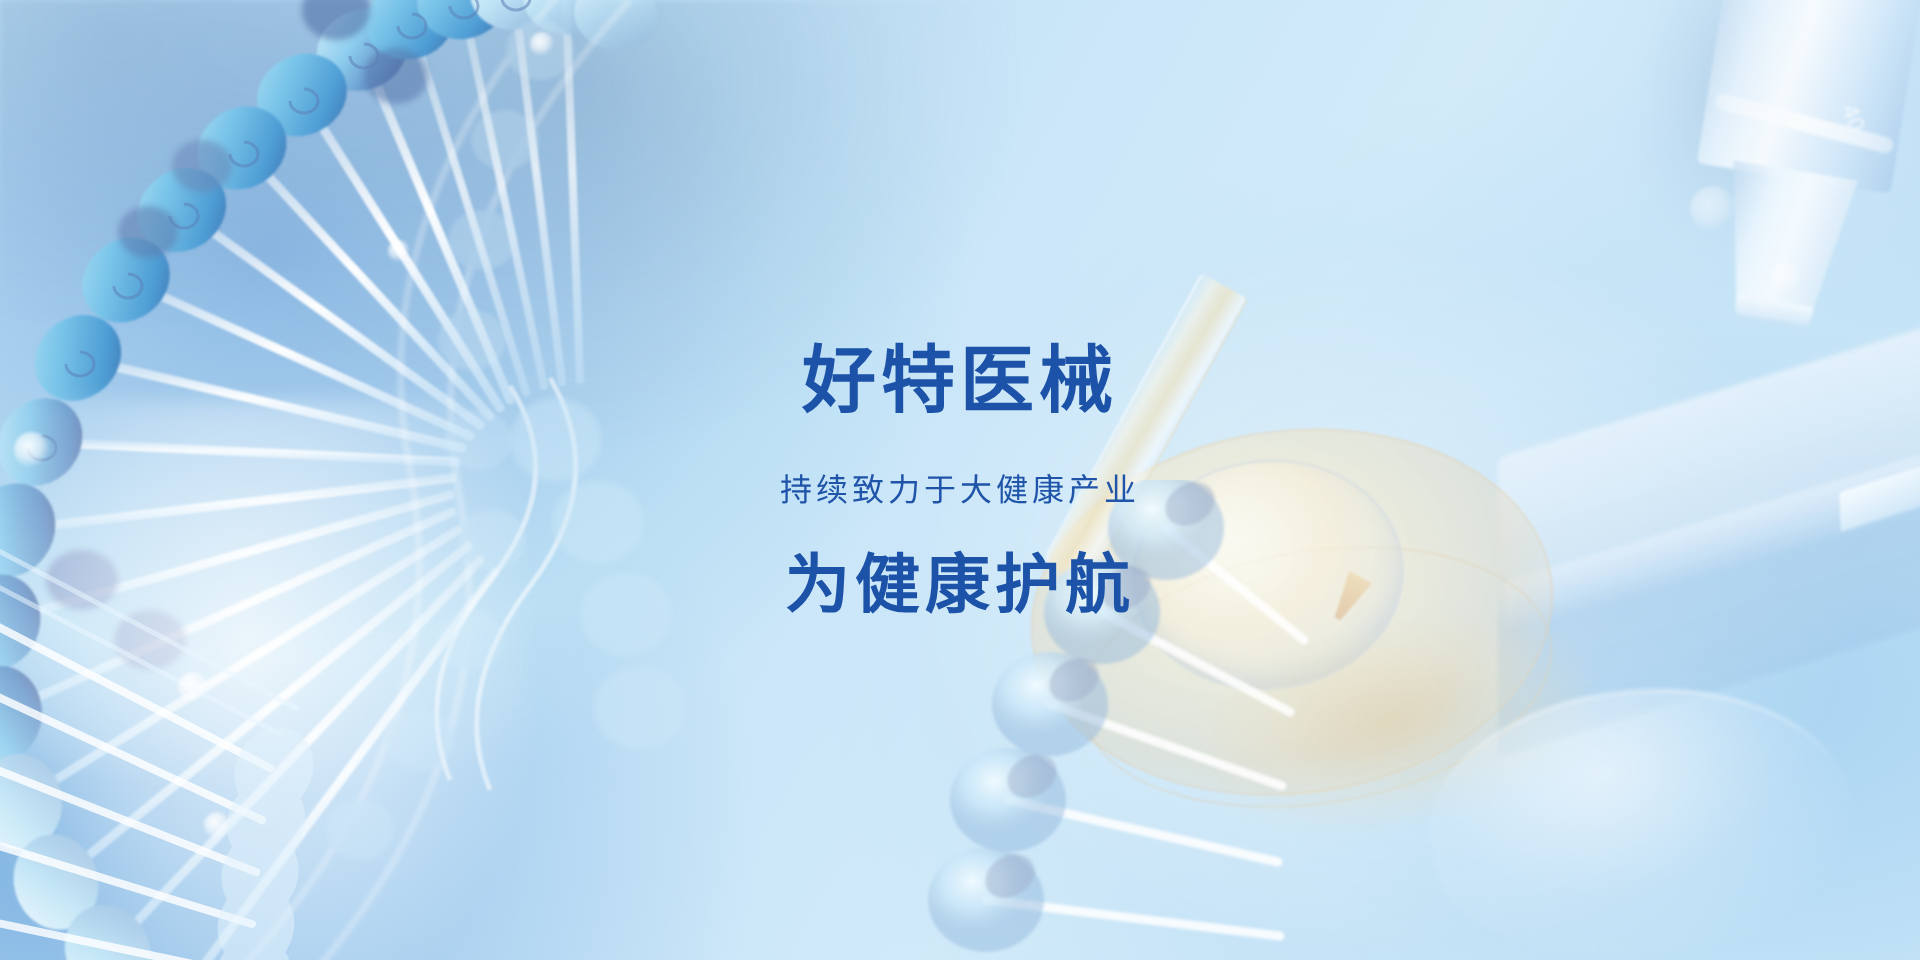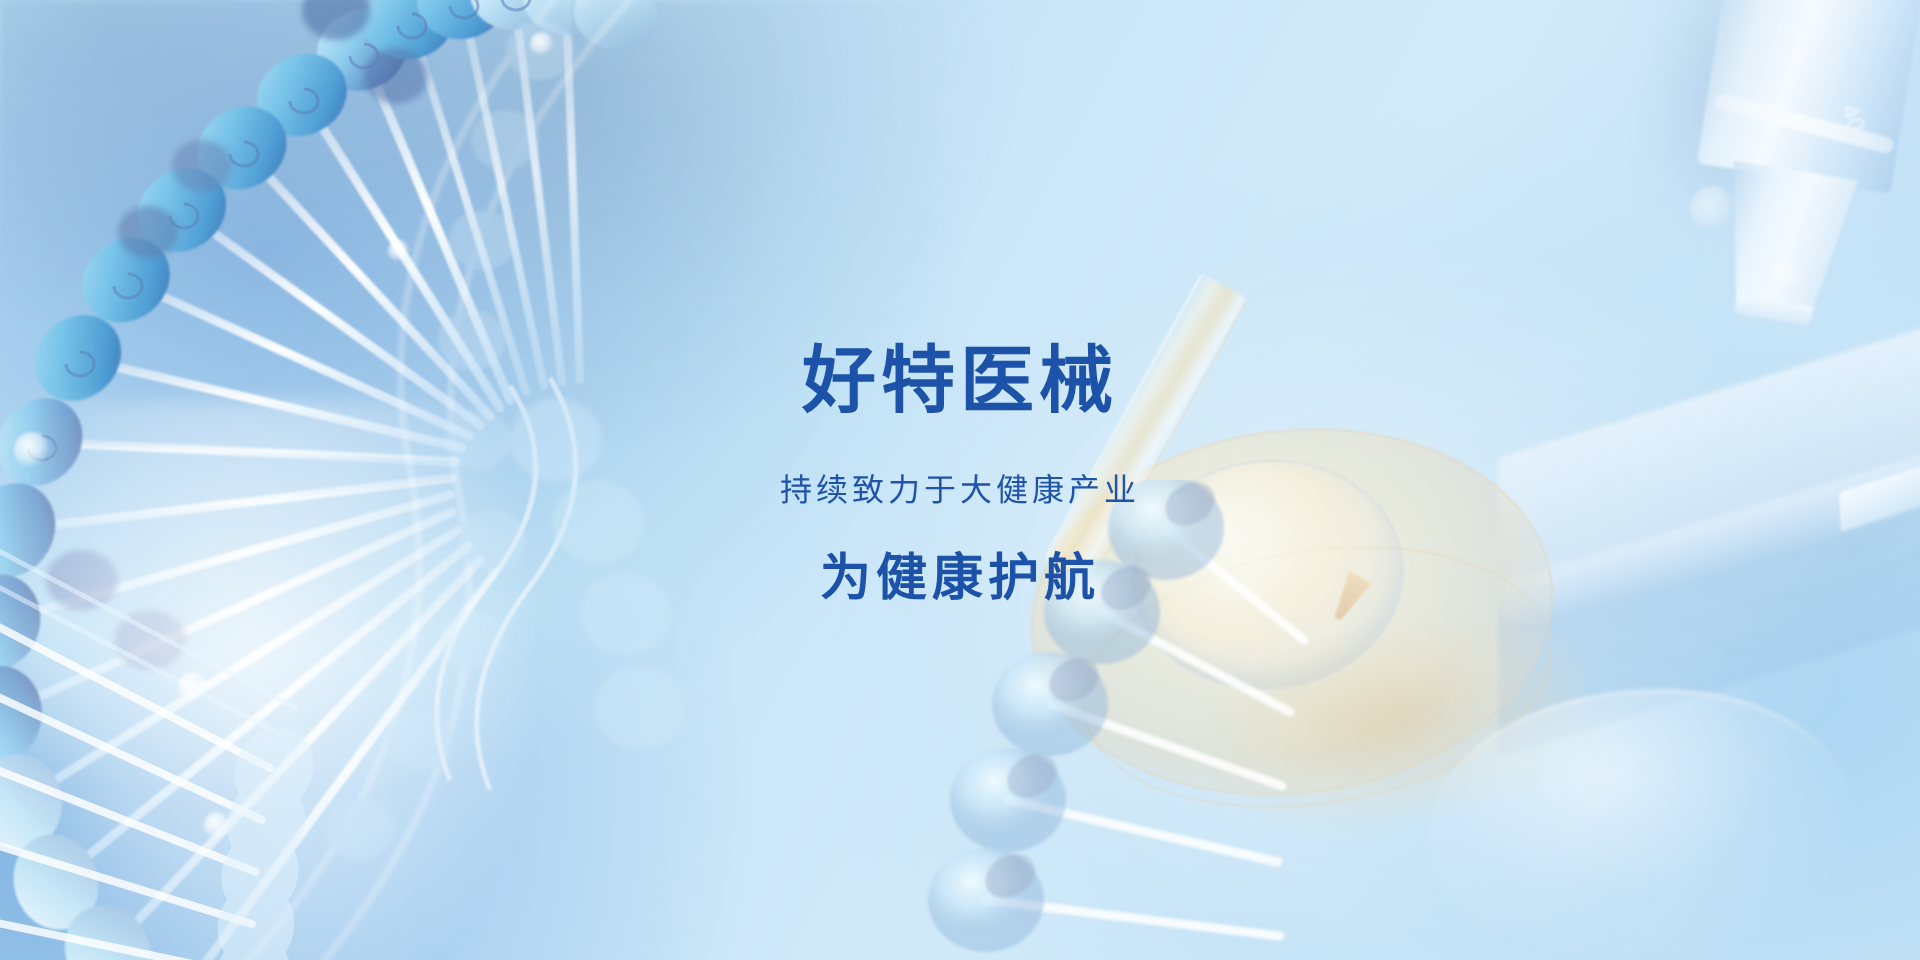--- a/index.html
+++ b/index.html
@@ -246,21 +246,21 @@
   .copy-sub {
     font-size: 32px;
     font-weight: 400;
     color: #1f54a9;
     letter-spacing: 4px;
     line-height: 1.0;
     margin: 56px 0 0 0;
     font-family: "Liberation Sans", "DejaVu Sans", sans-serif;
   }
   .copy-slogan {
-    font-size: 51px;
+    font-size: 65px;
     font-weight: 700;
     color: #1c53a8;
     letter-spacing: 5px;
     line-height: 1.0;
     margin: 46px 0 0 0;
     font-family: "Liberation Sans", "DejaVu Sans", sans-serif;
   }
 </style>
 </head>
 <body>

